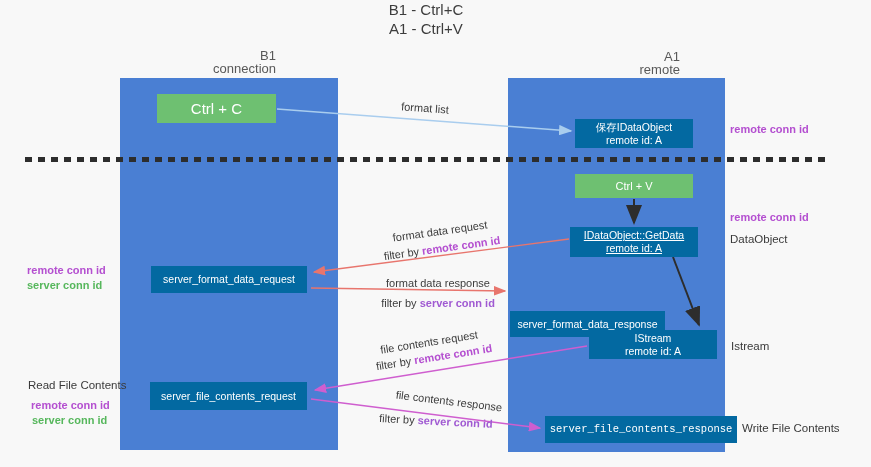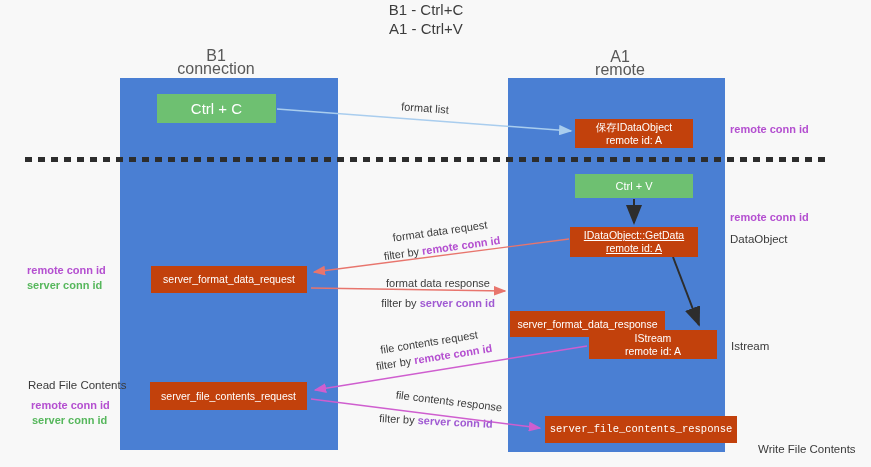--- a/index.html
+++ b/index.html
@@ -6,55 +6,55 @@
   body{
     font-family:"Liberation Sans", sans-serif;
     background:#f8f8f8;
     width:871px;height:467px;
     position:relative;overflow:hidden;
   }
   .abs{position:absolute;}
   
   .title{left:0;top:7;width:852px;text-align:center;color:#3d3d3d;font-size:15px;line-height:19px;}
   
-  .lane-hdr{color:#585858;font-size:16px;line-height:12.5px;text-align:center;width:120px;}
+  .lane-hdr{color:#585858;font-size:13px;line-height:12.5px;text-align:right;width:120px;}
   .hdr-left{left:156px;top:50px;}
   .hdr-right{left:560px;top:51px;}
   
   .lane{background:#4a7fd3;}
   .lane-left{left:120px;top:78px;width:218px;height:372px;}
   .lane-right{left:508px;top:78px;width:217px;height:374px;}
   
   .dashline{left:25px;top:157px;width:805px;height:5px;
     background:repeating-linear-gradient(to right,#2d2d2d 0 7px,transparent 7px 13px);}
   
   .box{display:flex;flex-direction:column;align-items:center;justify-content:center;
     color:#fff;font-size:10.5px;line-height:13px;text-align:center;z-index:4;}
-  .box.orange{background:#c2410c;}
+  .box.orange{background:#0369a1;}
   .box.green{background:#6ec071;}
   .box-ctrl-c{left:157px;top:94px;width:119px;height:29px;font-size:15px;}
   .box-saved{left:575px;top:119px;width:118px;height:29px;}
   .box-ctrl-v{left:575px;top:174px;width:118px;height:24px;font-size:11px;}
   .box-getdata{left:570px;top:227px;width:128px;height:30px;text-decoration:underline;}
   .box-format-req{left:151px;top:266px;width:156px;height:27px;}
   .box-format-resp{left:510px;top:281px;width:155px;height:26px;margin-top:30px;}
   .box-istream{left:589px;top:330px;width:128px;height:29px;}
   .box-file-req{left:150px;top:382px;width:157px;height:28px;}
   .box-file-resp{left:545px;top:416px;width:192px;height:27px;font-family:Liberation Mono, monospace;}
   
   .mlabel{font-size:11.5px;color:#3a3a3a;white-space:nowrap;z-index:5;}
   .kw{font-weight:700;white-space:nowrap;}
   .kw-magenta{color:#b44fd0;}
   .kw-green{color:#56b75c;}
   .kw-purple{color:#a05ad2;}
   .lbl-remote-1{left:730px;top:123px;}
   .lbl-remote-2{left:730px;top:211px;}
   .lbl-dataobject{left:730px;top:233px;}
   .lbl-istream{left:731px;top:340px;}
-  .lbl-write{left:758px;top:422px;margin-top:21px;}
+  .lbl-write{left:742px;top:422px;}
   .lbl-remote-l1{left:27px;top:264px;}
   .lbl-server-l1{left:27px;top:279px;}
   .lbl-read{left:28px;top:379px;}
   .lbl-remote-l2{left:31px;top:399px;}
   .lbl-server-l2{left:32px;top:414px;}
   .side-kw{font-size:11px;}
   
   .flabel{font-size:11px;color:#3c3c3c;white-space:nowrap;z-index:5;}
   .fl-format-list{left:425px;top:108px;transform:translate(-50%,-50%) rotate(4deg);}
   .fl-fdr{left:440px;top:231px;transform:translate(-50%,-50%) rotate(-8deg);}

